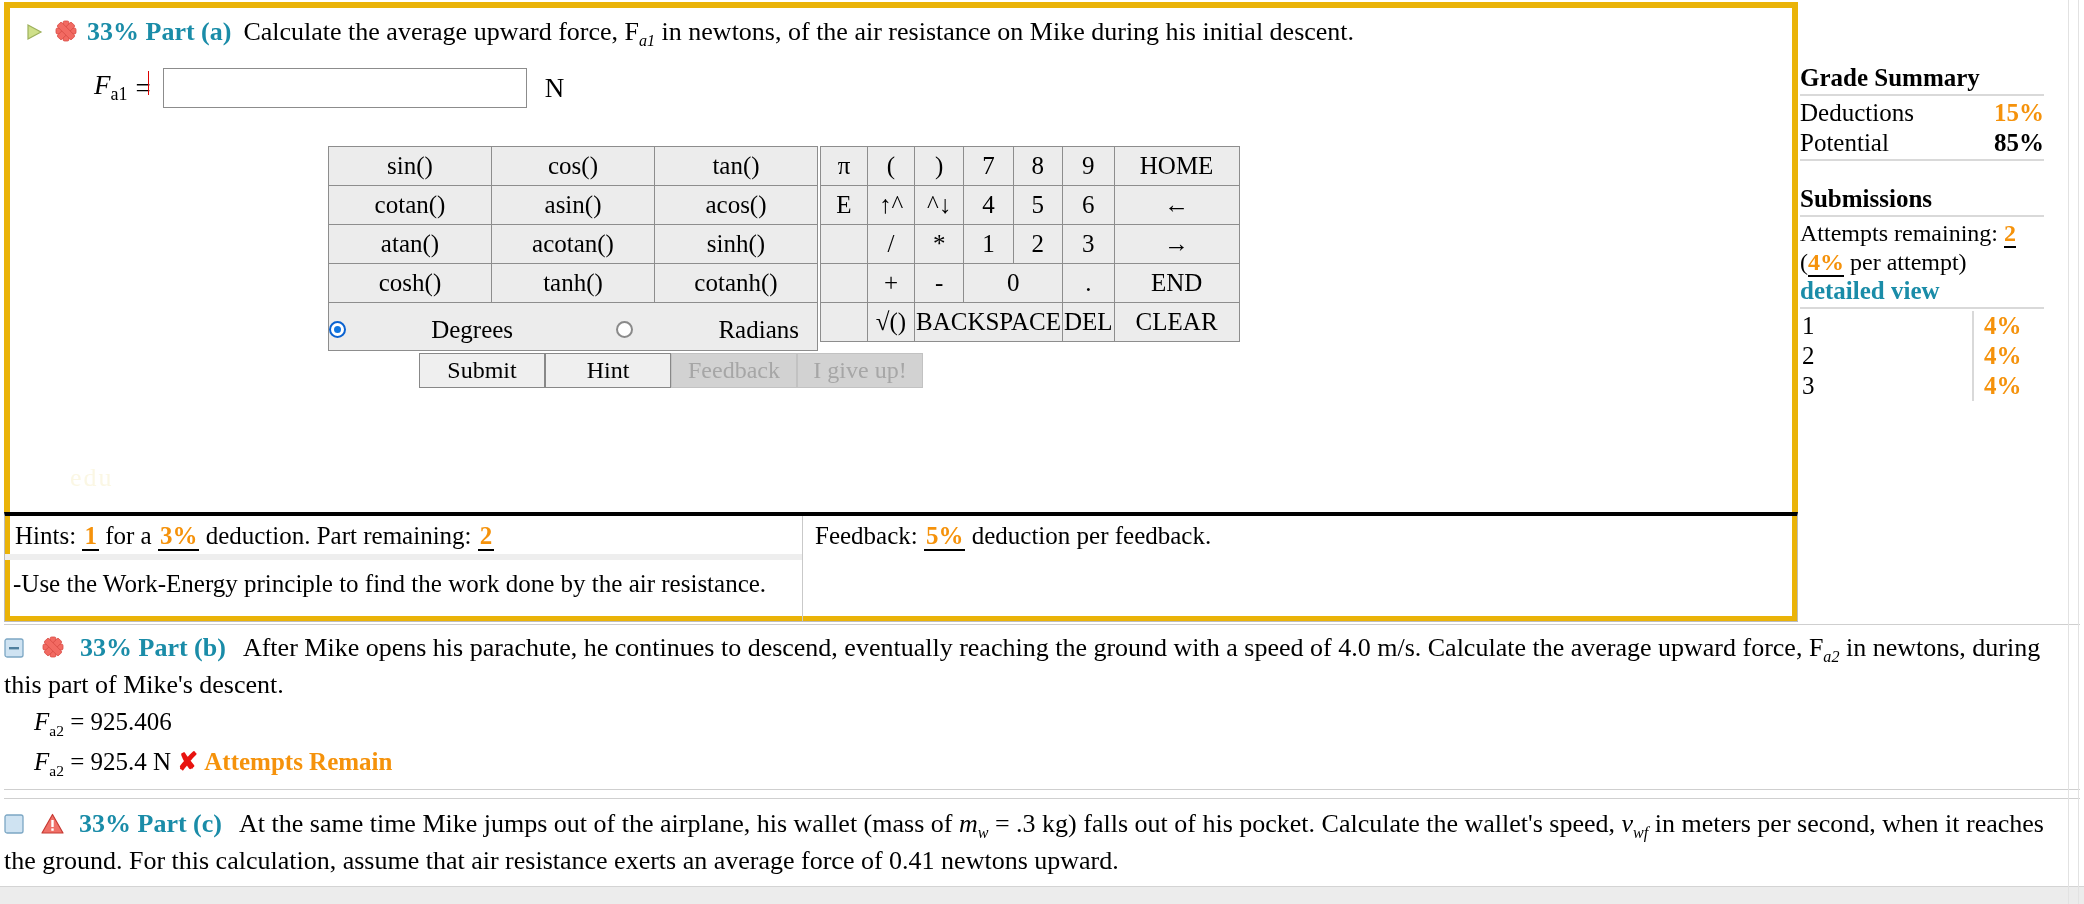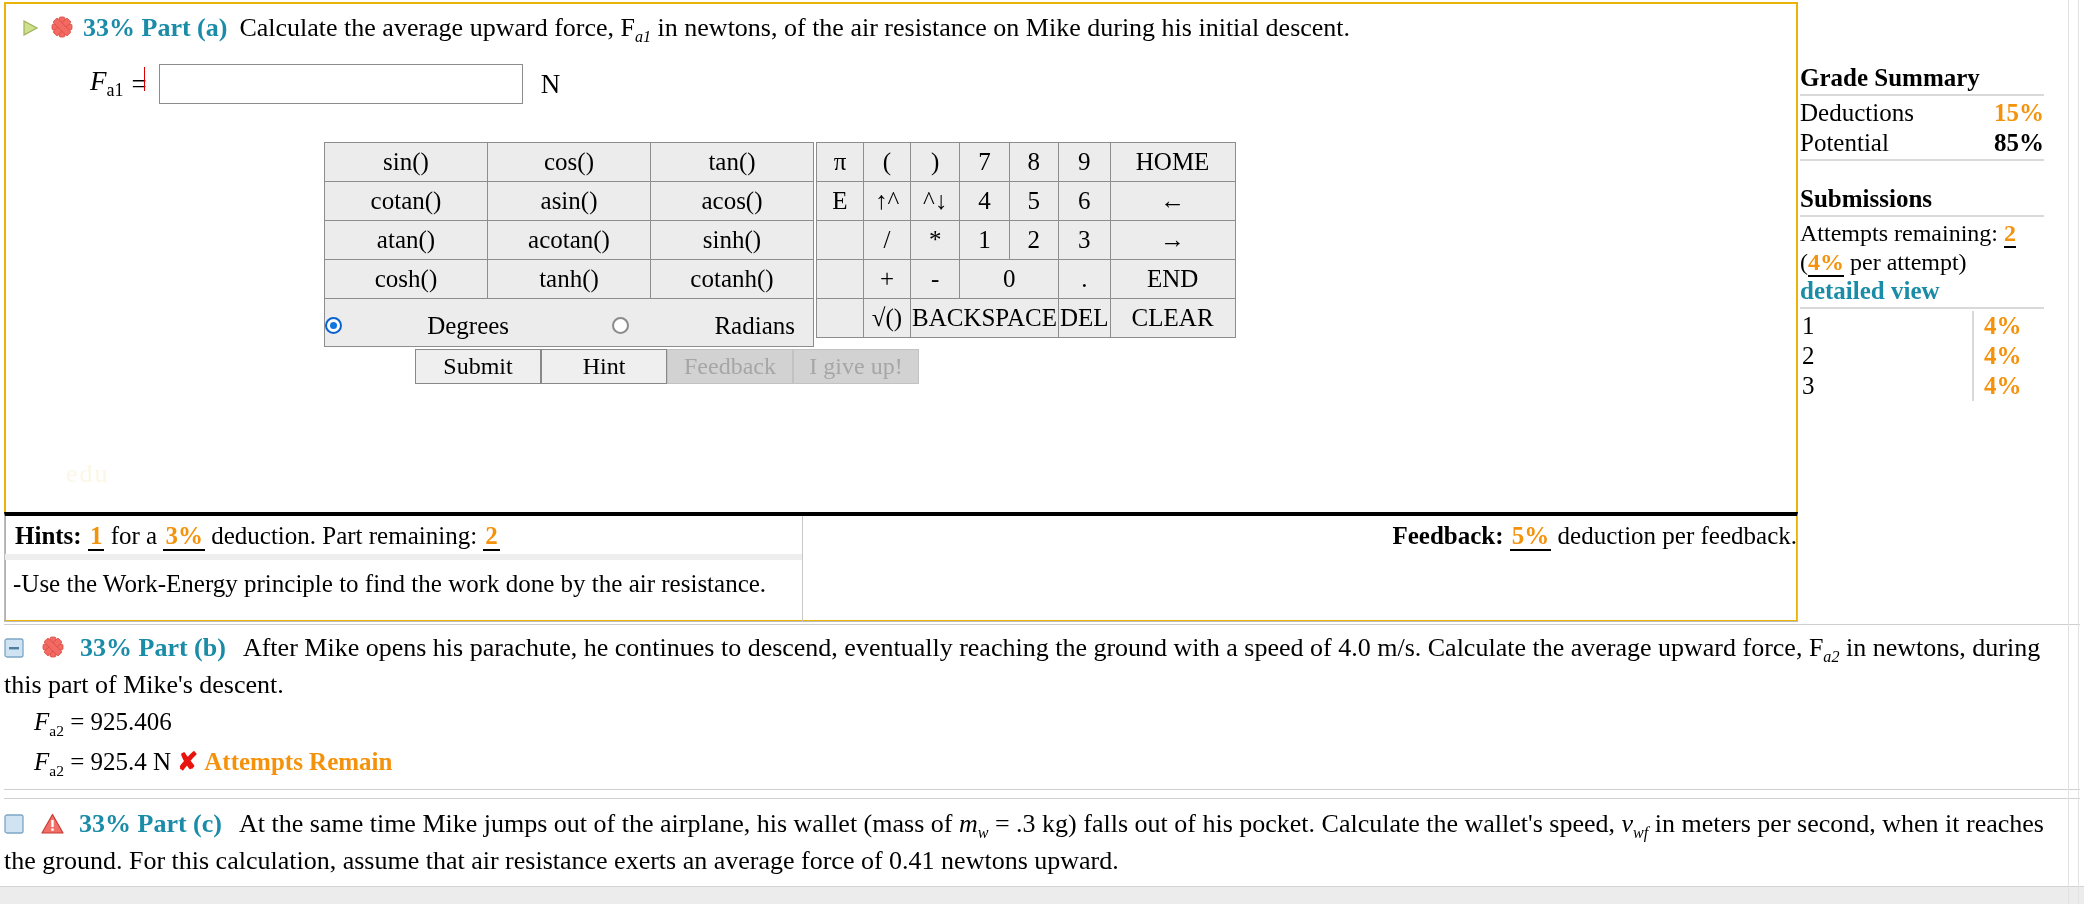--- a/index.html
+++ b/index.html
@@ -23,21 +23,21 @@
     box-sizing: border-box;
   }
 
   
   .part-a-panel {
     position: absolute;
     left: 4px;
     top: 2px;
     width: 1794px;
     height: 620px;
-    border: 2px solid #eab308;
+    border: 6px solid #eab308;
     box-sizing: border-box;
     background: #fff;
   }
   .part-head {
     display: flex;
     align-items: baseline;
     padding: 8px 0 0 14px;
     white-space: nowrap;
   }
   .tri-icon {
@@ -260,23 +260,22 @@
     padding: 10px 0 0 8px;
     font-size: 25px;
   }
   .feedback-col {
     flex: 1;
     box-sizing: border-box;
   }
   .fb-head {
     padding: 6px 0 4px 12px;
     font-size: 25px;
-    text-align: right;
-  }
-  b.lbl { font-weight: bold; }
+  }
+  b.lbl { font-weight: normal; }
   .u-orange {
     color: #f5920b;
     font-weight: bold;
     border-bottom: 2px solid #000;
     padding: 0 2px;
   }
 
   
   .part-b {
     position: absolute;

